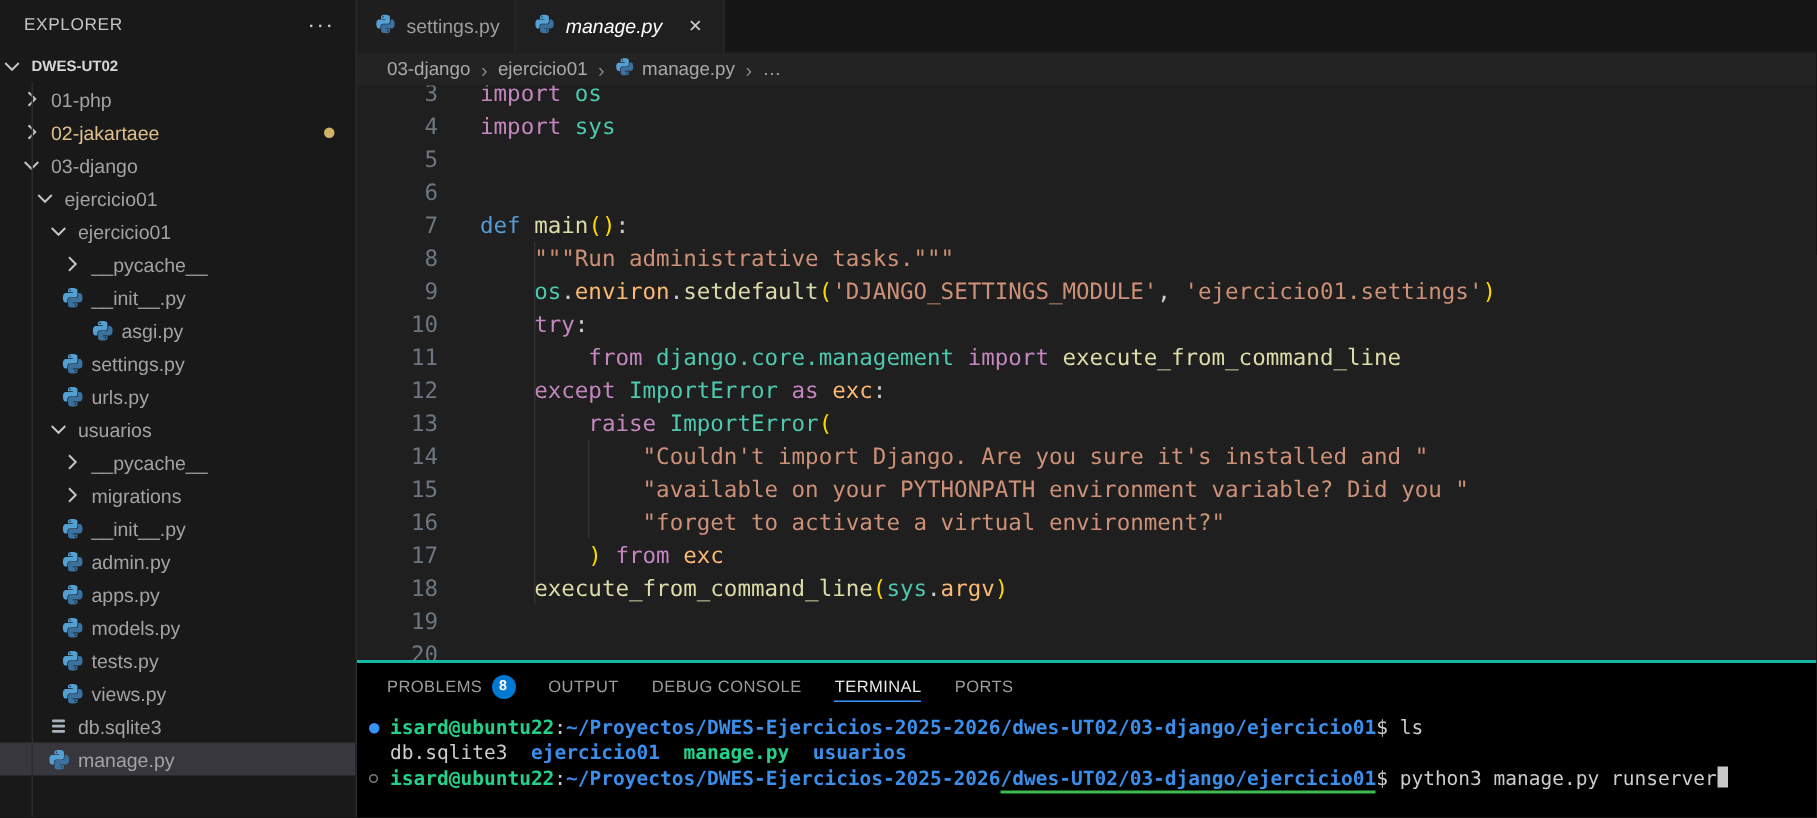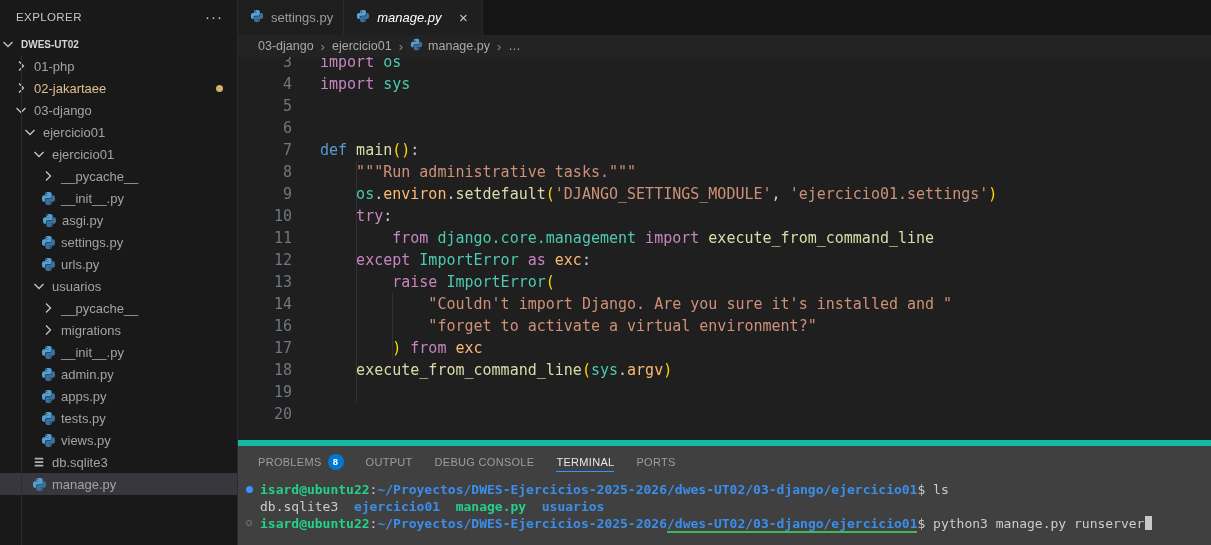--- a/index.html
+++ b/index.html
@@ -43,21 +43,21 @@
   .iguide { position:absolute; width:1px; background:#313131; }
   .tk-kw  { color:#c586c0; }
   .tk-def { color:#569cd6; }
   .tk-fn  { color:#dcdcaa; }
   .tk-cls { color:#4ec9b0; }
   .tk-var { color:#fdba74; }
   .tk-str { color:#ce9178; }
   .tk-txt { color:#cccccc; }
   .tk-br1 { color:#ffd700; }
   
-  .panel { height:105px; background:#404040; border-top:6px solid #14b8a6; display:flex; flex-direction:column; }
+  .panel { height:105px; background:#000000; border-top:2px solid #14b8a6; display:flex; flex-direction:column; }
   .panel-tabs { height:31px; display:flex; align-items:center; padding-left:20px; }
   .ptab { display:flex; align-items:center; gap:6px; margin-right:22px; font-size:11px; letter-spacing:.3px; color:#9d9d9d; cursor:pointer; height:100%; }
   .ptab .plabel { padding:4px 0 3px; border-bottom:1px solid transparent; }
   .ptab.active { color:#e7e7e7; }
   .ptab.active .plabel { border-bottom:1px solid #3794ff; }
   .pbadge { min-width:16px; height:16px; padding:0 4px; border-radius:9px; background:#0078d4; color:#ffffff; font-size:9.5px; display:flex; align-items:center; justify-content:center; font-weight:bold; }
   .terminal { flex:1; padding:4px 0 0 22px; font-family:"DejaVu Sans Mono","Liberation Mono",monospace; font-size:13px; line-height:17px; color:#cccccc; }
   .tline { height:17px; position:relative; white-space:pre; }
   .deco { position:absolute; left:-14px; top:5px; width:7px; height:7px; border-radius:50%; }
   .deco.filled { background:#3794ff; }
@@ -139,21 +139,21 @@
         </div>
         <div class="row" style="padding-left: 40px;">
           <span class="slot">
             <svg width="15" height="15" viewBox="0 0 32 32">
               <path fill="#55a0d2" d="M15.9 2c-7.1 0-6.7 3.1-6.7 3.1v3.2h6.8v1H6.5S2 8.8 2 16c0 7.2 4 6.9 4 6.9h2.4v-3.3s-.1-4 3.9-4h6.7s3.7.1 3.7-3.6V5.7S23.3 2 15.9 2zm-3.7 2.1c.7 0 1.2.5 1.2 1.2s-.5 1.2-1.2 1.2-1.2-.5-1.2-1.2.5-1.2 1.2-1.2z"></path>
               <path fill="#3a719e" d="M16.1 30c7.1 0 6.7-3.1 6.7-3.1v-3.2H16v-1h9.5S30 23.2 30 16c0-7.2-4-6.9-4-6.9h-2.4v3.3s.1 4-3.9 4H13s-3.7-.1-3.7 3.6v6.3S8.7 30 16.1 30zm3.7-2.1c-.7 0-1.2-.5-1.2-1.2s.5-1.2 1.2-1.2 1.2.5 1.2 1.2-.5 1.2-1.2 1.2z"></path>
             </svg>
           </span>
           <span>__init__.py</span>
         </div>
-        <div class="row" style="padding-left: 41px;">
+        <div class="row" style="padding-left: 60px;">
           <span class="slot">
             <svg width="15" height="15" viewBox="0 0 32 32">
               <path fill="#55a0d2" d="M15.9 2c-7.1 0-6.7 3.1-6.7 3.1v3.2h6.8v1H6.5S2 8.8 2 16c0 7.2 4 6.9 4 6.9h2.4v-3.3s-.1-4 3.9-4h6.7s3.7.1 3.7-3.6V5.7S23.3 2 15.9 2zm-3.7 2.1c.7 0 1.2.5 1.2 1.2s-.5 1.2-1.2 1.2-1.2-.5-1.2-1.2.5-1.2 1.2-1.2z"></path>
               <path fill="#3a719e" d="M16.1 30c7.1 0 6.7-3.1 6.7-3.1v-3.2H16v-1h9.5S30 23.2 30 16c0-7.2-4-6.9-4-6.9h-2.4v3.3s.1 4-3.9 4H13s-3.7-.1-3.7 3.6v6.3S8.7 30 16.1 30zm3.7-2.1c-.7 0-1.2-.5-1.2-1.2s.5-1.2 1.2-1.2 1.2.5 1.2 1.2-.5 1.2-1.2 1.2z"></path>
             </svg>
           </span>
           <span>asgi.py</span>
         </div>
         <div class="row" style="padding-left: 40px;">
           <span class="slot">
@@ -216,20 +216,29 @@
           <span>admin.py</span>
         </div>
         <div class="row" style="padding-left: 40px;">
           <span class="slot">
             <svg width="15" height="15" viewBox="0 0 32 32">
               <path fill="#55a0d2" d="M15.9 2c-7.1 0-6.7 3.1-6.7 3.1v3.2h6.8v1H6.5S2 8.8 2 16c0 7.2 4 6.9 4 6.9h2.4v-3.3s-.1-4 3.9-4h6.7s3.7.1 3.7-3.6V5.7S23.3 2 15.9 2zm-3.7 2.1c.7 0 1.2.5 1.2 1.2s-.5 1.2-1.2 1.2-1.2-.5-1.2-1.2.5-1.2 1.2-1.2z"></path>
               <path fill="#3a719e" d="M16.1 30c7.1 0 6.7-3.1 6.7-3.1v-3.2H16v-1h9.5S30 23.2 30 16c0-7.2-4-6.9-4-6.9h-2.4v3.3s.1 4-3.9 4H13s-3.7-.1-3.7 3.6v6.3S8.7 30 16.1 30zm3.7-2.1c-.7 0-1.2-.5-1.2-1.2s.5-1.2 1.2-1.2 1.2.5 1.2 1.2-.5 1.2-1.2 1.2z"></path>
             </svg>
           </span>
           <span>apps.py</span>
+        </div>
+        <div class="row" style="padding-left: 40px;">
+          <span class="slot">
+            <svg width="15" height="15" viewBox="0 0 32 32">
+              <path fill="#55a0d2" d="M15.9 2c-7.1 0-6.7 3.1-6.7 3.1v3.2h6.8v1H6.5S2 8.8 2 16c0 7.2 4 6.9 4 6.9h2.4v-3.3s-.1-4 3.9-4h6.7s3.7.1 3.7-3.6V5.7S23.3 2 15.9 2zm-3.7 2.1c.7 0 1.2.5 1.2 1.2s-.5 1.2-1.2 1.2-1.2-.5-1.2-1.2.5-1.2 1.2-1.2z"></path>
+              <path fill="#3a719e" d="M16.1 30c7.1 0 6.7-3.1 6.7-3.1v-3.2H16v-1h9.5S30 23.2 30 16c0-7.2-4-6.9-4-6.9h-2.4v3.3s.1 4-3.9 4H13s-3.7-.1-3.7 3.6v6.3S8.7 30 16.1 30zm3.7-2.1c-.7 0-1.2-.5-1.2-1.2s.5-1.2 1.2-1.2 1.2.5 1.2 1.2-.5 1.2-1.2 1.2z"></path>
+            </svg>
+          </span>
+          <span>models.py</span>
         </div>
         <div class="row" style="padding-left: 40px;">
           <span class="slot">
             <svg width="15" height="15" viewBox="0 0 32 32">
               <path fill="#55a0d2" d="M15.9 2c-7.1 0-6.7 3.1-6.7 3.1v3.2h6.8v1H6.5S2 8.8 2 16c0 7.2 4 6.9 4 6.9h2.4v-3.3s-.1-4 3.9-4h6.7s3.7.1 3.7-3.6V5.7S23.3 2 15.9 2zm-3.7 2.1c.7 0 1.2.5 1.2 1.2s-.5 1.2-1.2 1.2-1.2-.5-1.2-1.2.5-1.2 1.2-1.2z"></path>
               <path fill="#3a719e" d="M16.1 30c7.1 0 6.7-3.1 6.7-3.1v-3.2H16v-1h9.5S30 23.2 30 16c0-7.2-4-6.9-4-6.9h-2.4v3.3s.1 4-3.9 4H13s-3.7-.1-3.7 3.6v6.3S8.7 30 16.1 30zm3.7-2.1c-.7 0-1.2-.5-1.2-1.2s.5-1.2 1.2-1.2 1.2.5 1.2 1.2-.5 1.2-1.2 1.2z"></path>
             </svg>
           </span>
           <span>tests.py</span>
         </div>
@@ -351,20 +360,24 @@
           </div>
           <div class="cline">
             <span class="ln">13</span>
             <span class="code"><span class="tk-kw">        raise</span><span class="tk-cls"> ImportError</span><span class="tk-br1">(</span></span>
           </div>
           <div class="cline">
             <span class="ln">14</span>
             <span class="code"><span class="tk-str">            "Couldn't import Django. Are you sure it's installed and "</span></span>
           </div>
           <div class="cline">
+            <span class="ln">15</span>
+            <span class="code"><span class="tk-str">            "available on your PYTHONPATH environment variable? Did you "</span></span>
+          </div>
+          <div class="cline">
             <span class="ln">16</span>
             <span class="code"><span class="tk-str">            "forget to activate a virtual environment?"</span></span>
           </div>
           <div class="cline">
             <span class="ln">17</span>
             <span class="code"><span class="tk-br1">        )</span><span class="tk-kw"> from</span><span class="tk-var"> exc</span></span>
           </div>
           <div class="cline">
             <span class="ln">18</span>
             <span class="code"><span class="tk-fn">    execute_from_command_line</span><span class="tk-br1">(</span><span class="tk-cls">sys</span><span class="tk-txt">.</span><span class="tk-var">argv</span><span class="tk-br1">)</span></span>

